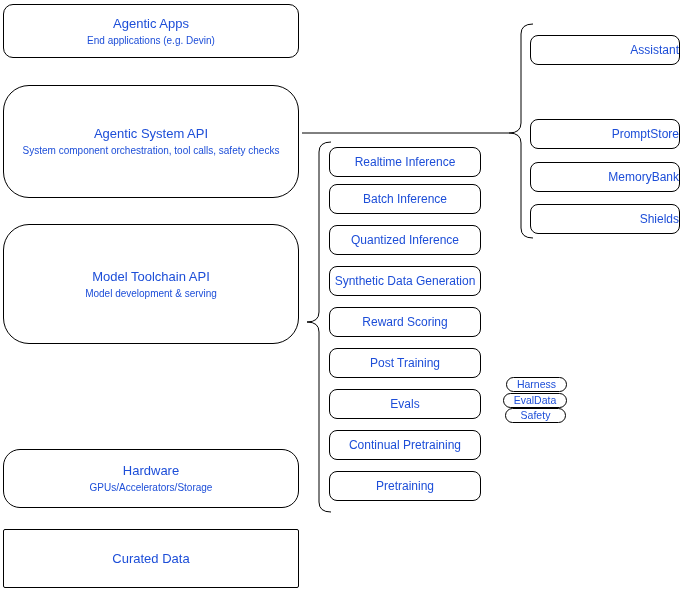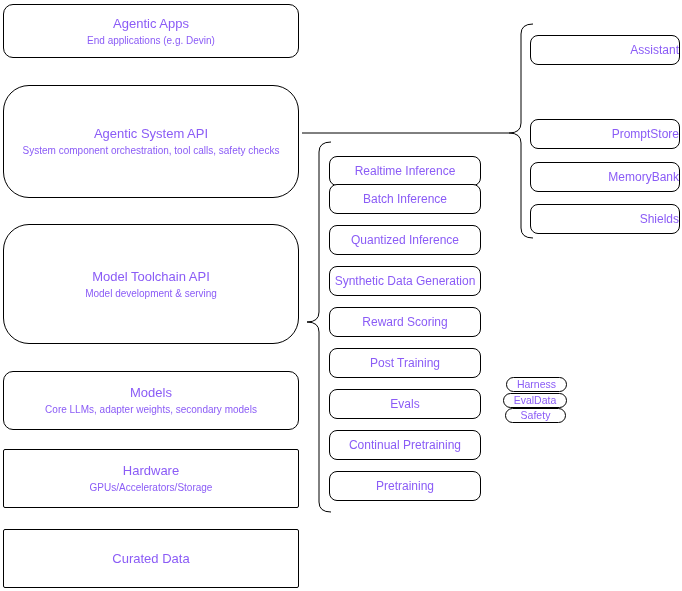--- a/index.html
+++ b/index.html
@@ -6,21 +6,21 @@
     margin: 0;
     padding: 0;
     background: #ffffff;
   }
   .canvas {
     position: relative;
     width: 682px;
     height: 591px;
     background: #ffffff;
     font-family: "Liberation Sans", sans-serif;
-    color: #8b5cf6;
+    color: #1d4ed8;
     overflow: hidden;
   }
   svg.connectors {
     position: absolute;
     left: 0;
     top: 0;
     pointer-events: none;
   }
   .node {
     position: absolute;
@@ -98,35 +98,31 @@
   <div class="node left" style="top:85px;height:113px;border-radius:26px">
     <div class="title">Agentic System API</div>
     <div class="subtitle">System component orchestration, tool calls, safety checks</div>
   </div>
 
   <div class="node left" style="top:224px;height:120px;border-radius:26px">
     <div class="title">Model Toolchain API</div>
     <div class="subtitle">Model development &amp; serving</div>
   </div>
 
-  <div class="node left" style="top:371px;height:59px;border-radius:10px">
-    <div class="title">Models</div>
-    <div class="subtitle">Core LLMs, adapter weights, secondary models</div>
-  </div>
 
-  <div class="node left" style="top:449px;height:59px;border-radius:2px">
+  <div class="node left" style="top:449px;height:59px;border-radius:17px">
     <div class="title">Hardware</div>
     <div class="subtitle">GPUs/Accelerators/Storage</div>
   </div>
 
   <div class="node left" style="top:529px;height:59px;border-radius:2px">
     <div class="title">Curated Data</div>
   </div>
 
-  <div class="node mid" style="top:156px">
+  <div class="node mid" style="top:147px">
     <span>Realtime Inference</span>
   </div>
   <div class="node mid" style="top:184px">
     <span>Batch Inference</span>
   </div>
   <div class="node mid" style="top:225px">
     <span>Quantized Inference</span>
   </div>
   <div class="node mid" style="top:266px">
     <span>Synthetic Data Generation</span>

